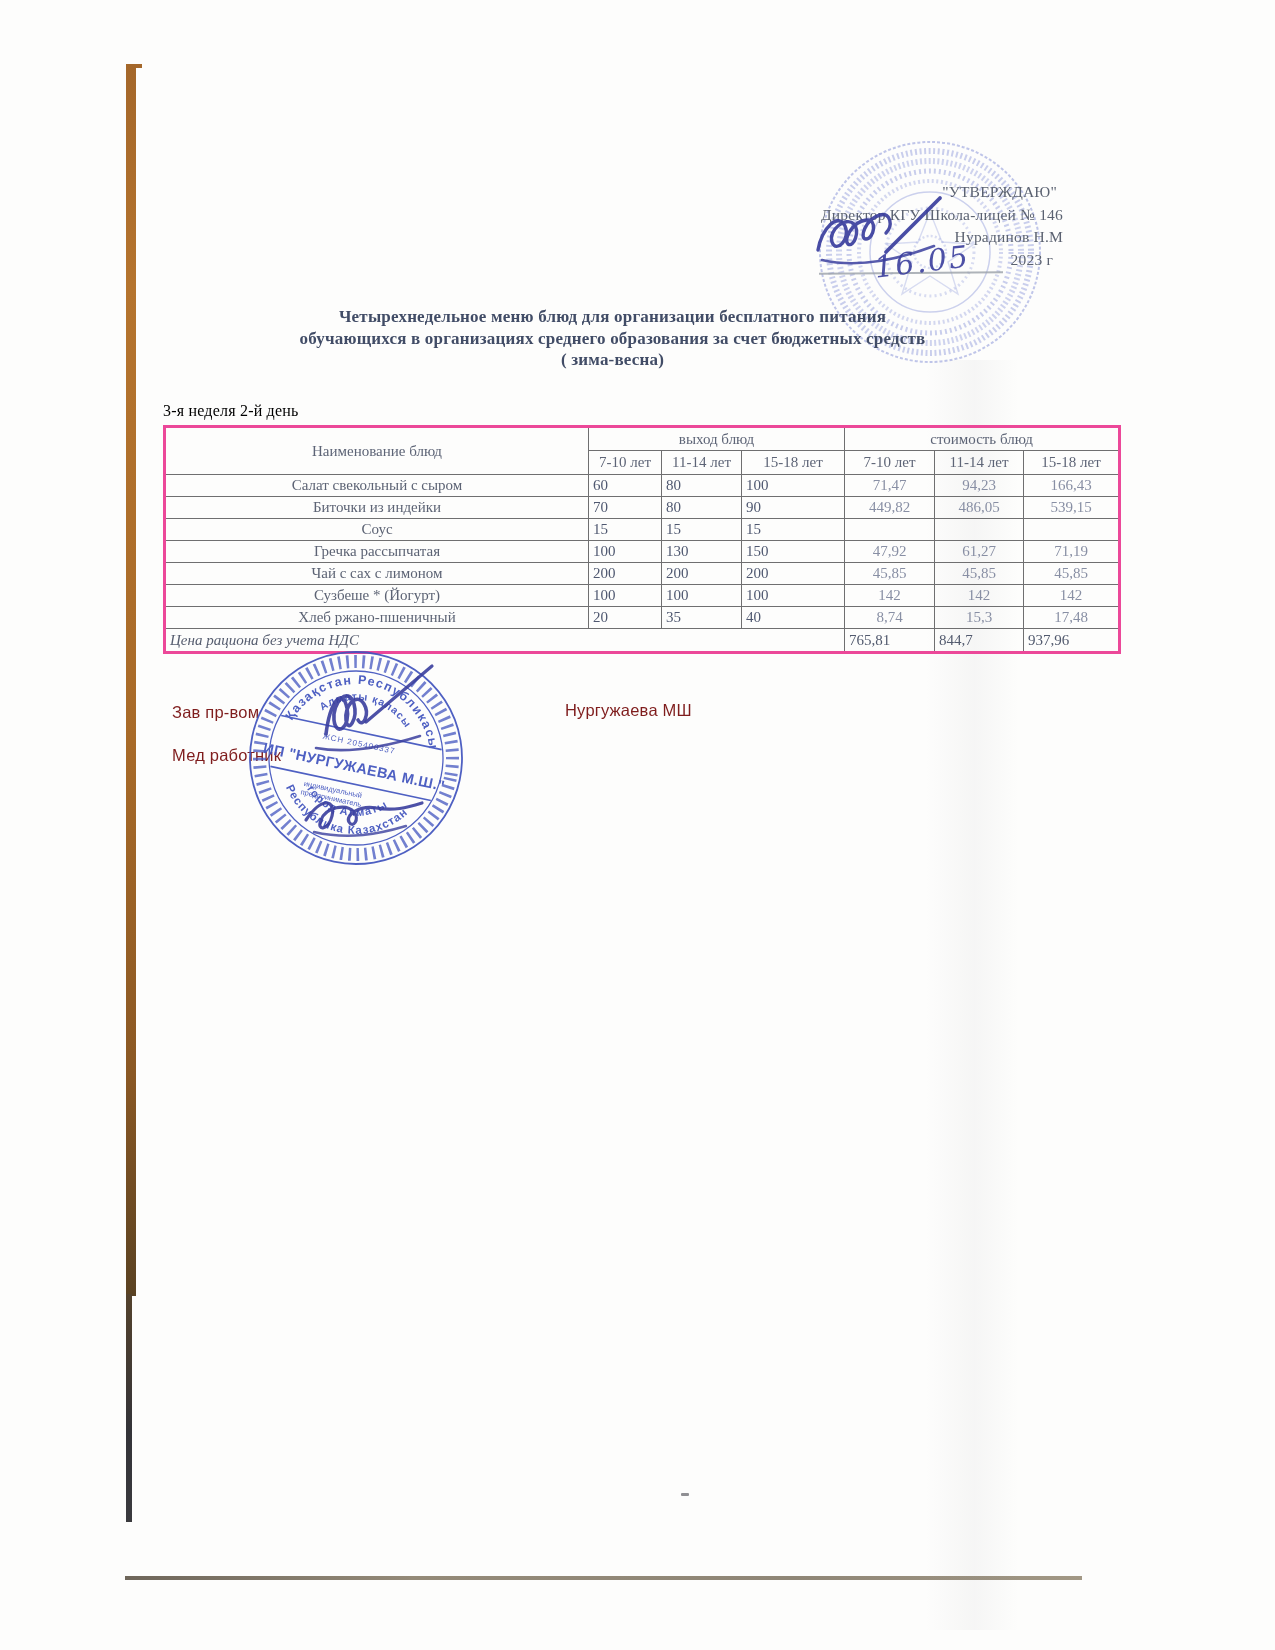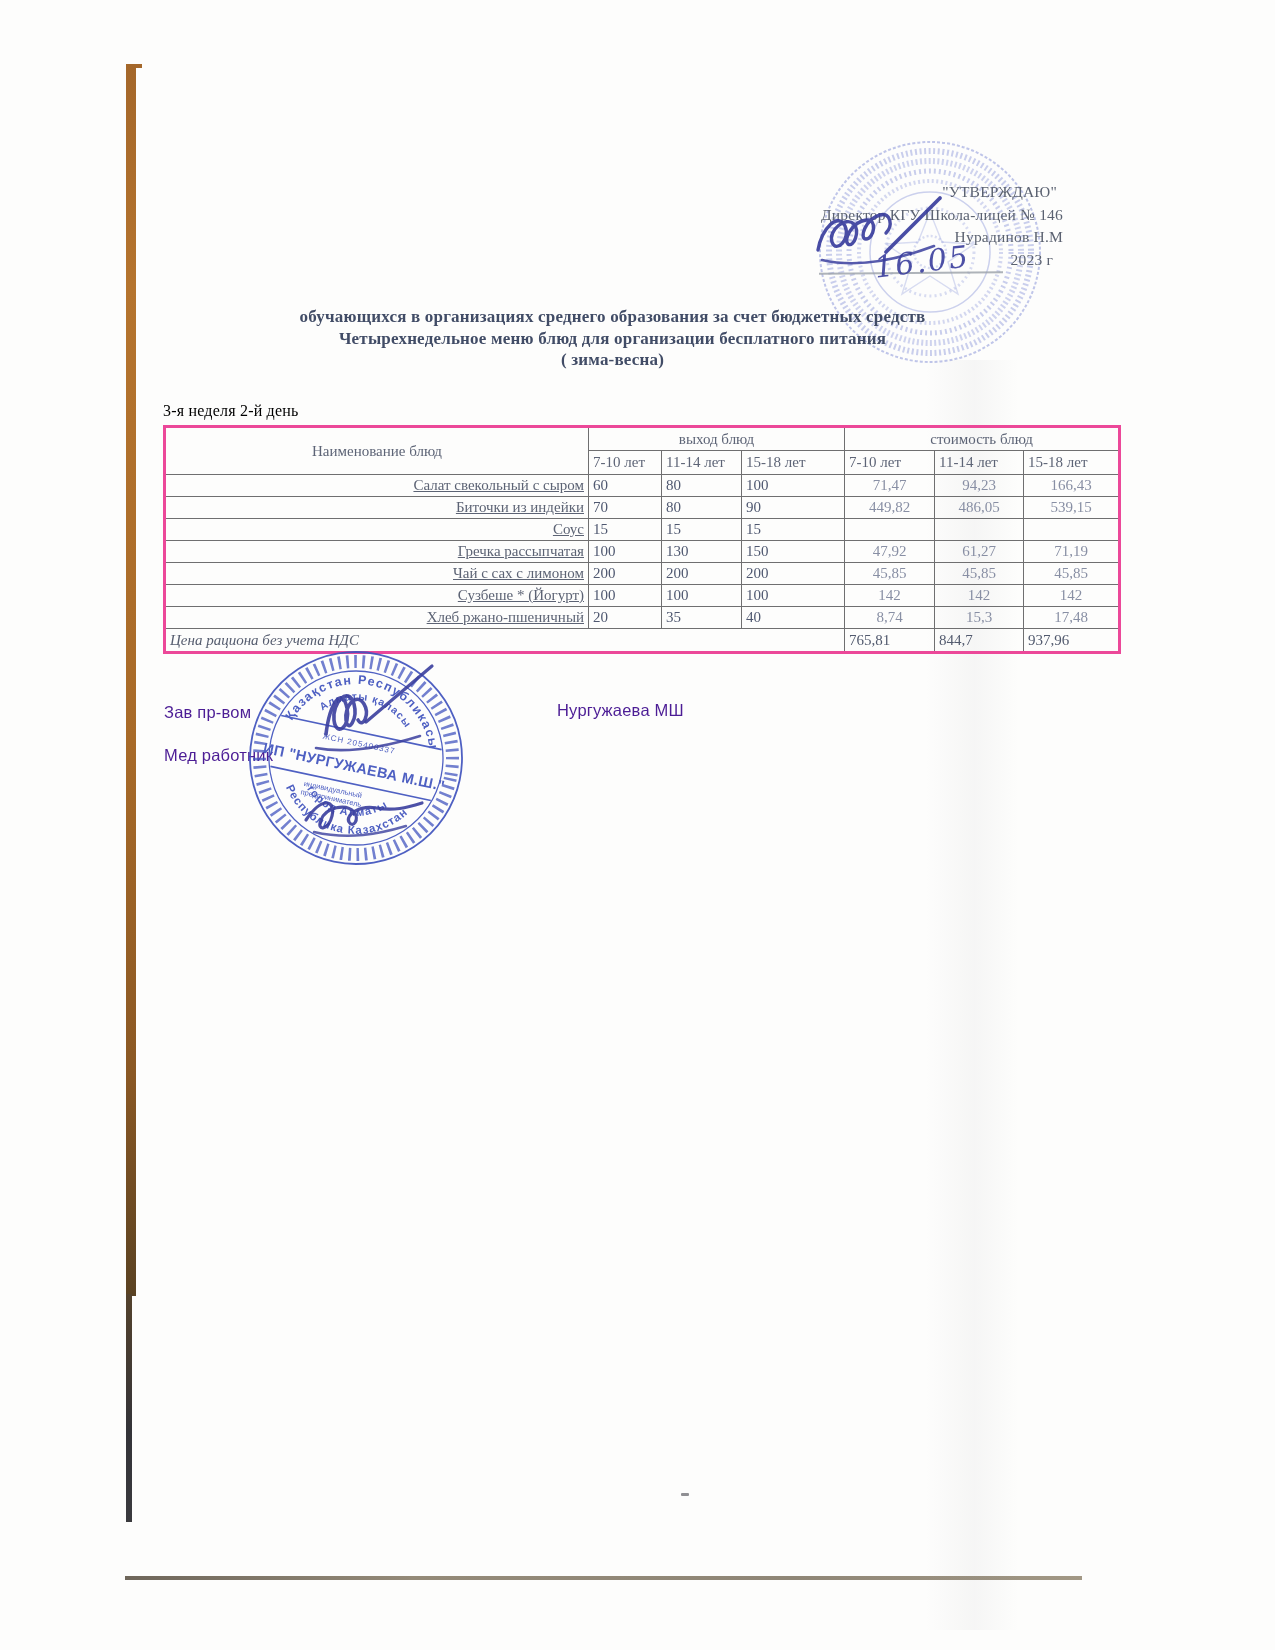--- a/index.html
+++ b/index.html
@@ -41,29 +41,29 @@
   .section-label{position:absolute;left:163px;top:402px;font-family:Liberation Serif, serif;
     font-size:16px;color:#000000;letter-spacing:.2px;}
 
   
   table.menu{position:absolute;left:163px;top:425px;width:955px;border-collapse:collapse;
     font-size:15px;color:#5c6374;table-layout:fixed;}
   table.menu td,table.menu th{border:1px solid #6f6f70;padding:0 4px;font-weight:normal;
     overflow:hidden;white-space:nowrap;}
   table.menu{border:3px solid #ec4899;}
   .gh{text-align:center;height:22px;color:#5d6476;}
-  .ah{text-align:left;height:23px;color:#5d6476;}
-  .namecell{text-align:right;height:21px;text-decoration:underline;}
+  .ah{text-align:center;height:23px;color:#5d6476;}
+  .namecell{text-align:center;height:21px;}
   .numcell{height:21px;color:#4f5870;}
   .costcell{text-align:center;height:21px;color:#888fa4;}
   .totallabel{font-style:italic;text-align:left;height:22px;color:#565d6f;}
   .totalval{text-align:left;font-weight:bold;color:#525a6e;}
 
   
-  .footer-label{position:absolute;font-family:"Liberation Sans",sans-serif;font-size:16.5px;color:#4c1d95;letter-spacing:.2px;}
+  .footer-label{position:absolute;font-family:"Liberation Sans",sans-serif;font-size:16.5px;color:#7f1d1d;letter-spacing:.2px;margin-left:8px;}
   .f-zav{left:164px;top:703px;}
   .f-name{left:557px;top:701px;}
   .f-med{left:164px;top:746px;}
 
   
   .school-stamp{position:absolute;left:816px;top:138px;width:228px;height:228px;filter:blur(.4px);opacity:.85;}
   .ip-stamp{position:absolute;left:244px;top:646px;width:224px;height:224px;opacity:.92;}
   .sig{position:absolute;}
   .sig path{fill:none;stroke:#3a3e9d;stroke-linecap:round;}
 </style>
@@ -102,22 +102,22 @@
   <div class="sig-underline"></div>
 
   <svg class="sig" style="left:802px;top:186px;width:180px;height:112px;" viewBox="0 0 180 112">
     <path d="M16 64 C20 42 36 26 43 40 C49 53 34 68 30 56 C26 44 44 30 52 38 C58 45 52 62 46 58 C41 54 50 36 64 34 C76 32 72 53 64 53 C57 53 63 33 78 29 C89 26 91 40 84 47" stroke-width="3.4" opacity=".92"></path>
     <path d="M84 66 L138 12" stroke-width="3.8" opacity=".92"></path>
     <path d="M20 74 C55 82 95 74 132 60" stroke-width="2.6" opacity=".85"></path>
   </svg>
   <div class="hand-date">16.05</div>
 
   <div class="title">
+    <div>Четырехнедельное меню блюд для организации бесплатного питания</div>
     <div>обучающихся в организациях среднего образования за счет бюджетных средств</div>
-    <div>Четырехнедельное меню блюд для организации бесплатного питания</div>
     <div>( зима-весна)</div>
   </div>
 
   <div class="section-label">3-я неделя  2-й день</div>
 
   <table class="menu">
     <colgroup>
       <col style="width:424px">
         <col style="width:73px">
         <col style="width:80px">

